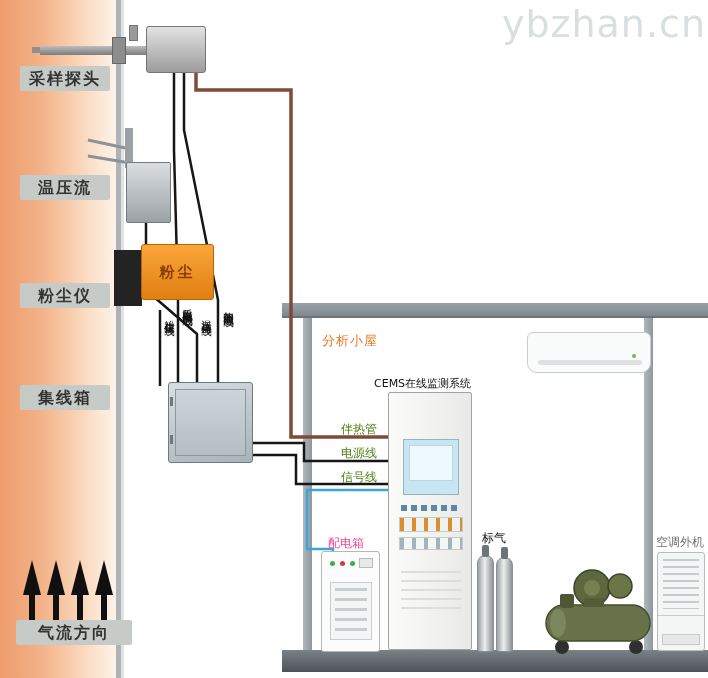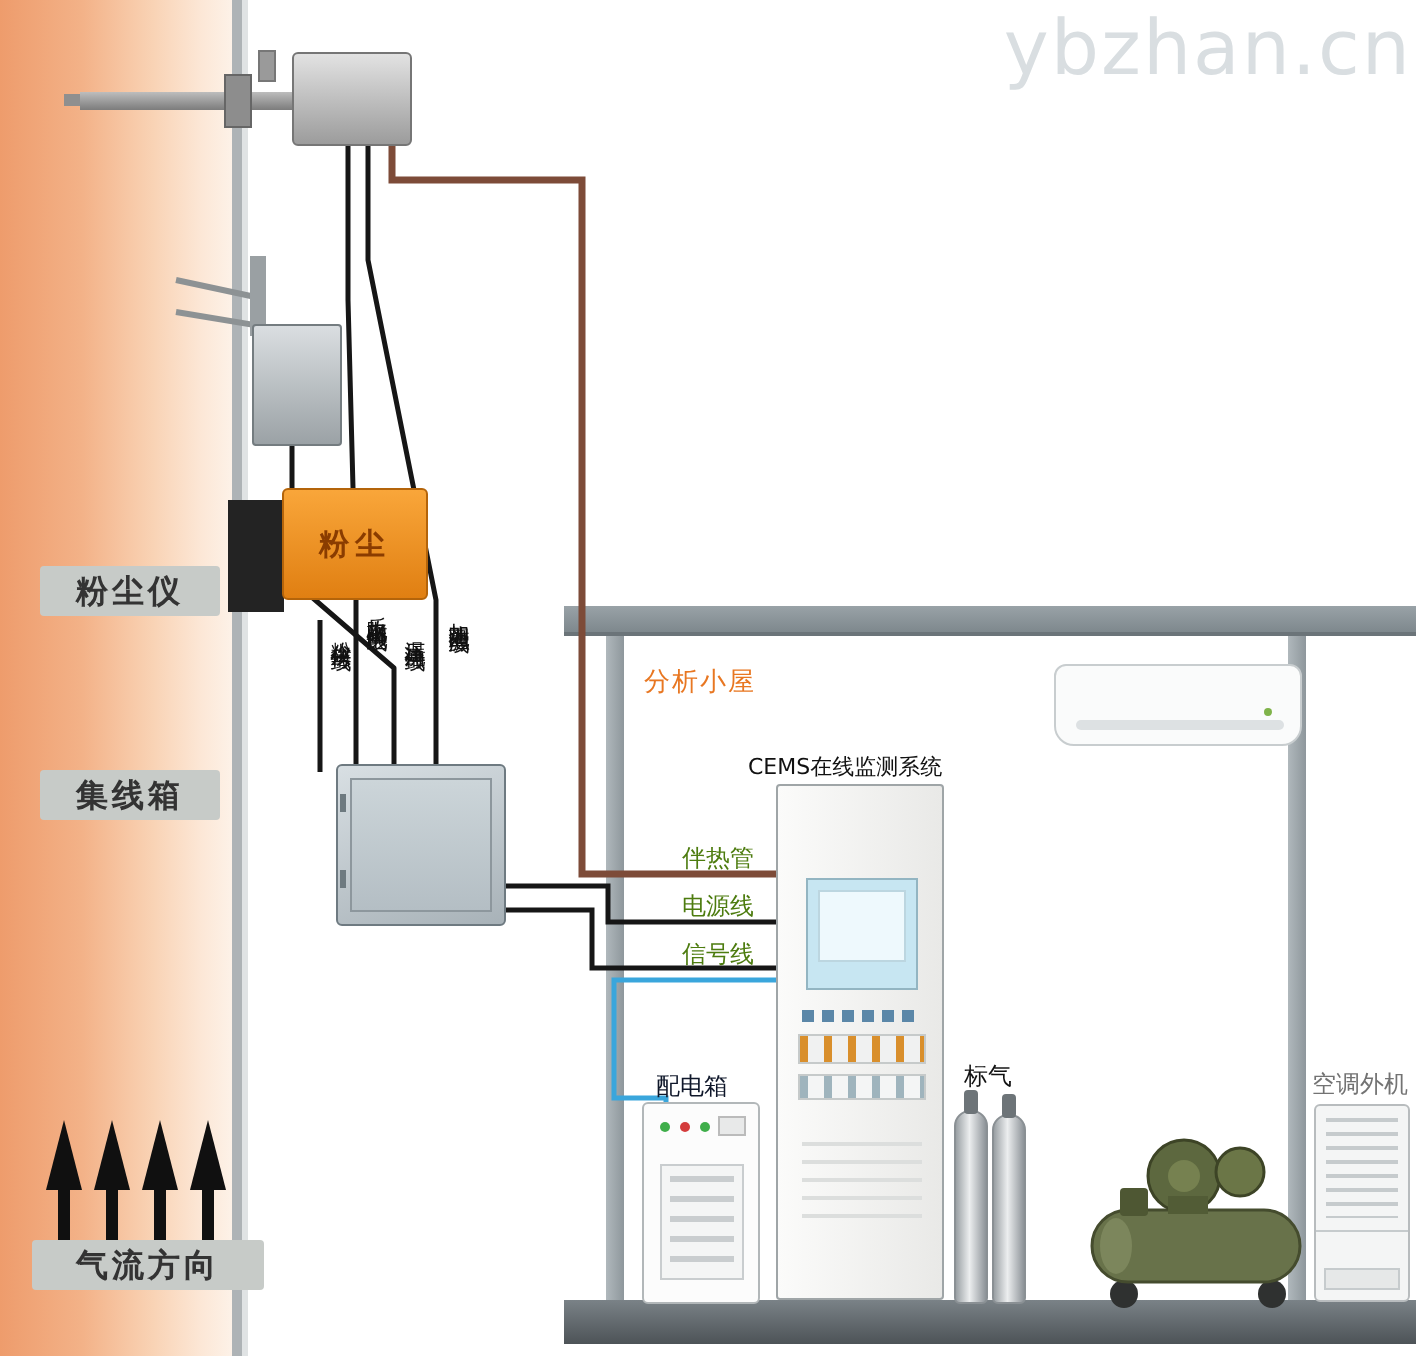--- a/index.html
+++ b/index.html
@@ -109,21 +109,21 @@
   .vl-temp    { left:200px; top:312px; }
   .vl-heater  { left:222px; top:303px; }
 
   .hlabel { position:absolute; font-size:12px; color:#4d7c0f; }
   .hl-heattrace { left:341px; top:421px; }
   .hl-power     { left:341px; top:445px; }
   .hl-signal    { left:341px; top:469px; }
 
   .shelter-title { left:322px; top:332px; font-size:13px; color:#e87722; letter-spacing:1px; }
   .cems-title    { left:374px; top:376px; font-size:11px; color:#111; }
-  .lbl-pdbox  { left:328px; top:535px; font-size:12px; color:#0f172a; }
+  .lbl-pdbox  { left:328px; top:535px; font-size:12px; color:#ec4899; }
   .lbl-gas    { left:482px; top:530px; font-size:12px; color:#111; }
   .lbl-acout  { left:656px; top:534px; font-size:12px; color:#737373; }
 
   svg.wires { position:absolute; left:0; top:0; pointer-events:none; }
 </style>
 </head>
 <body>
 
 <div class="canvas">
 
@@ -222,20 +222,22 @@
   <div class="abs valve valve2"></div>
 
   <div class="abs acout">
     <div class="aco-louver"></div>
     <div class="aco-mid"></div>
     <div class="aco-base"></div>
   </div>
 
   <div class="abs watermark">ybzhan.cn</div>
 
+  <div class="tag tag-probe">采样探头</div>
+  <div class="tag tag-tpf">温压流</div>
   <div class="tag tag-dust">粉尘仪</div>
   <div class="tag tag-junction">集线箱</div>
   <div class="tag tag-airflow">气流方向</div>
 
   <div class="vlabel vl-dust">粉尘仪信号线</div>
   <div class="vlabel vl-blow">反吹电磁阀供电线</div>
   <div class="vlabel vl-temp">温压流信号线</div>
   <div class="vlabel vl-heater">加热圈电源线</div>
 
   <div class="hlabel hl-heattrace">伴热管</div>

